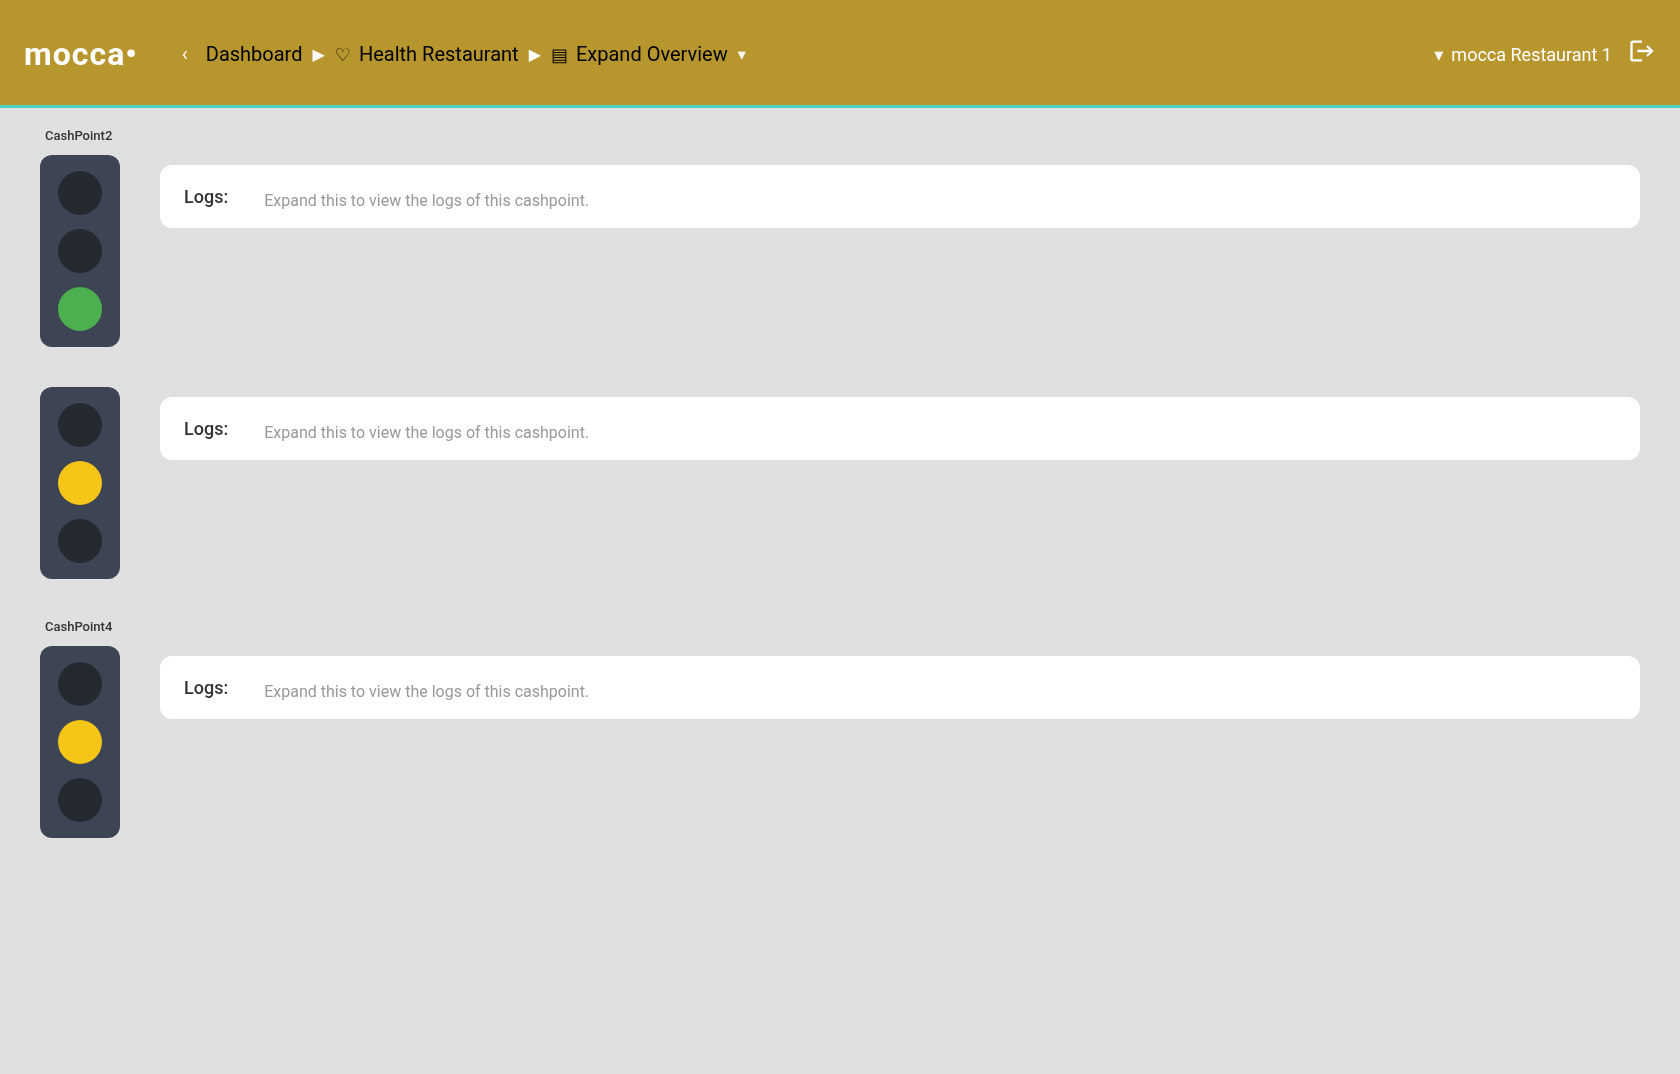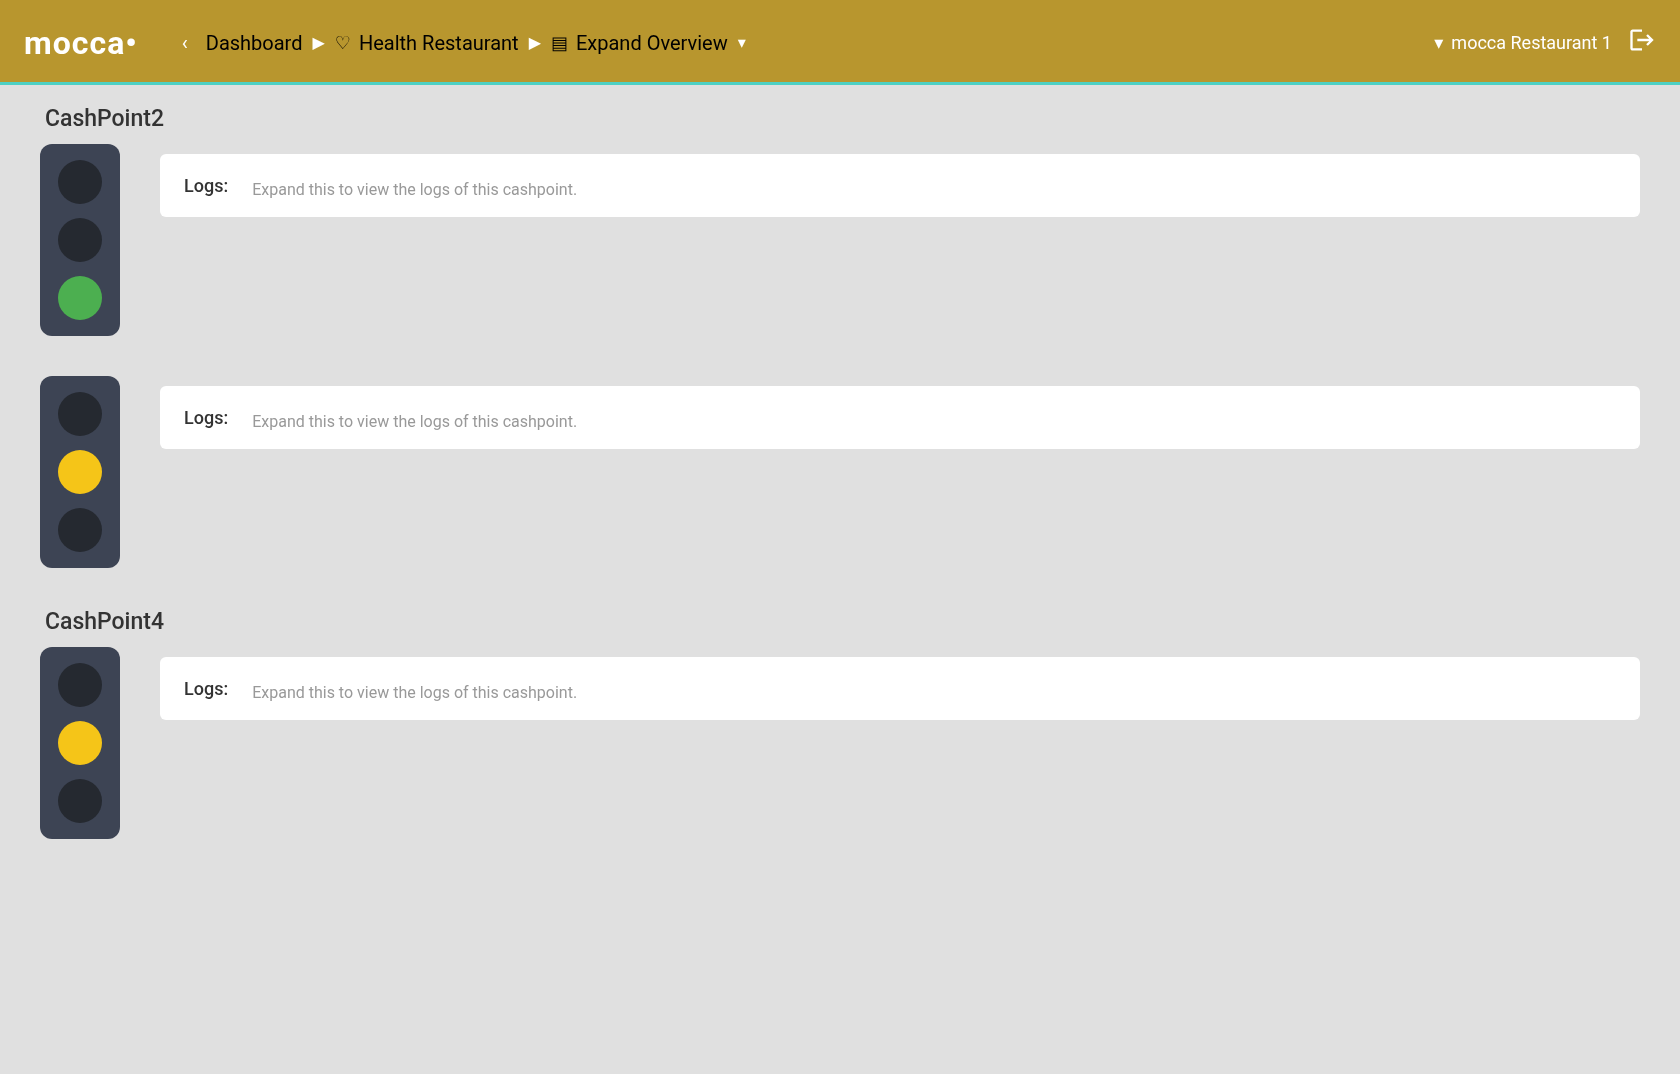--- a/index.html
+++ b/index.html
@@ -11,21 +11,21 @@
     body {
       font-family: -apple-system, BlinkMacSystemFont, 'Segoe UI', Roboto, sans-serif;
       background-color: #e0e0e0;
       width: 1680px;
       min-height: 1074px;
     }
 
     
     .header {
       background-color: #b8962e;
-      height: 85px;
+      height: 108px;
       display: flex;
       align-items: center;
       padding: 4px 24px;
       position: relative;
     }
 
     .header-bottom-line {
       position: absolute;
       bottom: 0;
       left: 0;
@@ -140,27 +140,27 @@
     .light.green {
       background-color: #4caf50;
     }
 
     .light.yellow {
       background-color: #f5c518;
     }
 
     .logs-panel {
       background-color: white;
-      border-radius: 6px;
+      border-radius: 12px;
       padding: 18px 24px;
       flex: 1;
       margin-top: 10px;
       display: flex;
       align-items: center;
-      gap: 24px;
+      gap: 36px;
       cursor: pointer;
     }
 
     .logs-label {
       font-size: 18px;
       font-weight: 500;
       color: #333;
       white-space: nowrap;
     }
 
@@ -168,21 +168,21 @@
       font-size: 16px;
       color: #999;
       margin-top: 8px;
     }
 
     .section-wrapper {
       margin-bottom: 40px;
     }
 
     .section-wrapper .cashpoint-label {
-      font-size: 23px;
+      font-size: 13px;
       font-weight: 500;
       color: #333;
       margin-bottom: 12px;
       margin-left: 5px;
     }
   </style>
 </head>
 <body>
 
 <header class="header">

